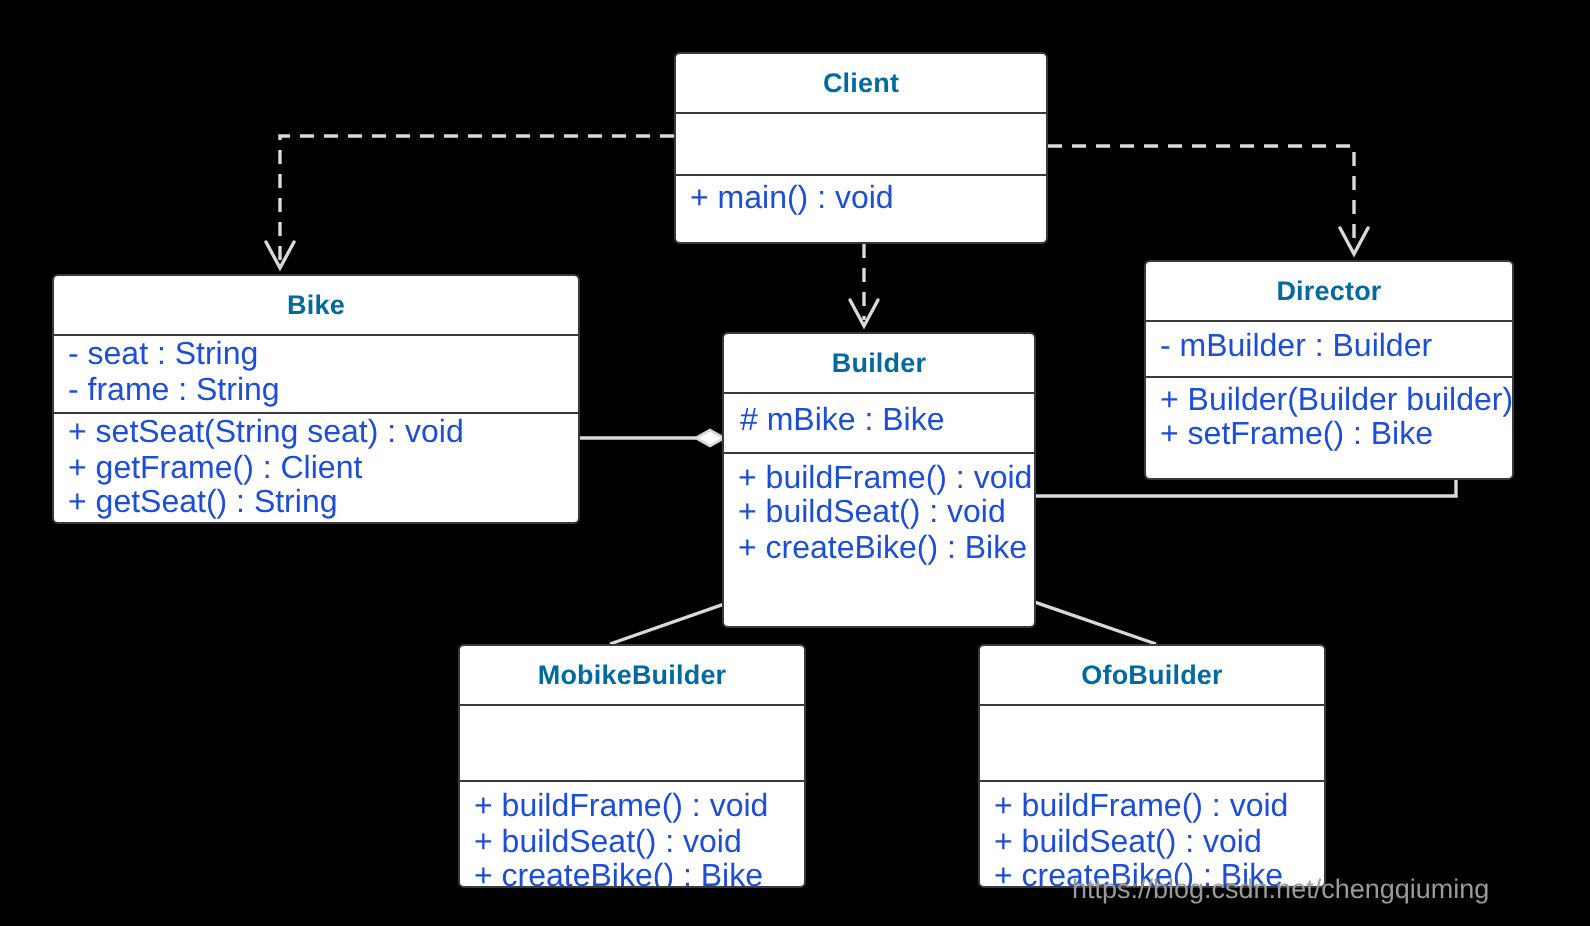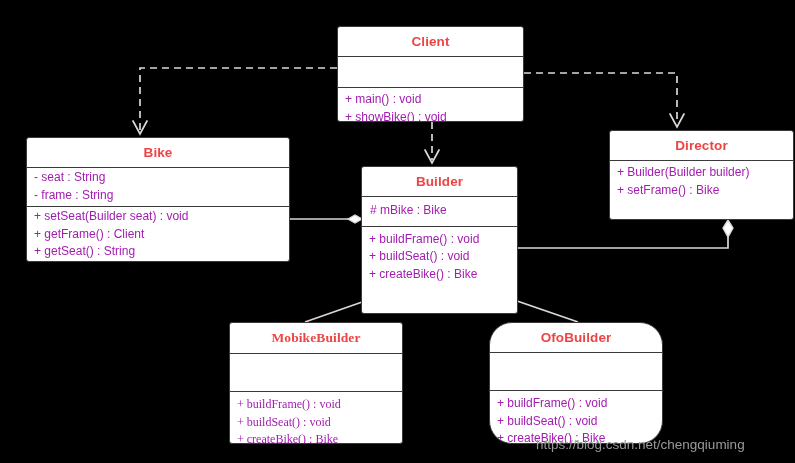--- a/index.html
+++ b/index.html
@@ -29,38 +29,38 @@
     border: 1.6px solid #3a3a3a;
     border-radius: 3px;
     box-sizing: border-box;
     overflow: hidden;
     z-index: 3;
   }
   .uml-title {
     text-align: center;
     font-weight: bold;
     font-size: 13.5px;
-    color: #ef4444;
+    color: #0369a1;
     padding: 7px 4px 7px 4px;
     border-bottom: 1.4px solid #3a3a3a;
     box-sizing: border-box;
     letter-spacing: 0.1px;
   }
   .uml-attrs {
     border-bottom: 1.4px solid #3a3a3a;
     box-sizing: border-box;
     padding: 3px 7px 4px 7px;
   }
   .uml-ops {
     box-sizing: border-box;
     padding: 3px 7px 4px 7px;
   }
   .uml-row {
-    font-size: 12px;
-    color: #a21caf;
+    font-size: 16px;
+    color: #1d4ed8;
     line-height: 17.5px;
     white-space: nowrap;
   }
   .uml-attrs.empty-compart {
     min-height: 26px;
     padding: 0;
   }
   .watermark {
     position: absolute;
     font-size: 13.5px;
@@ -110,68 +110,70 @@
       <path d="M578,322 L497,294" fill="none" stroke="#d9d9d9" stroke-width="1.7"></path>
       <polygon points="497,282 506,295 488,295" fill="#ffffff" stroke="#d9d9d9" stroke-width="1.4"></polygon>
     </g>
   </svg>
 
   <div class="uml-class" style="left:337px; top:26px; width:187px; height:96px;">
     <div class="uml-title">Client</div>
     <div class="uml-attrs empty-compart" style="height:31px;"></div>
     <div class="uml-ops">
       <div class="uml-row">+ main() : void</div>
-      <div class="uml-row">+ showBike() : void</div>
     </div>
   </div>
 
   <div class="uml-class" style="left:26px; top:137px; width:264px; height:125px;">
     <div class="uml-title">Bike</div>
     <div class="uml-attrs" style="padding:1px 7px 2px 7px;">
       <div class="uml-row">- seat : String</div>
       <div class="uml-row">- frame : String</div>
     </div>
     <div class="uml-ops" style="padding:1px 7px 0 7px;">
-      <div class="uml-row">+ setSeat(Builder seat) : void</div>
+      <div class="uml-row">+ setSeat(String seat) : void</div>
       <div class="uml-row">+ getFrame() : Client</div>
       <div class="uml-row">+ getSeat() : String</div>
     </div>
   </div>
 
   <div class="uml-class" style="left:361px; top:166px; width:157px; height:148px;">
     <div class="uml-title">Builder</div>
     <div class="uml-attrs" style="padding:5px 7px 6px 8px;">
       <div class="uml-row"># mBike : Bike</div>
     </div>
     <div class="uml-ops" style="padding:4px 7px 0 7px;">
       <div class="uml-row">+ buildFrame() : void</div>
       <div class="uml-row">+ buildSeat() : void</div>
       <div class="uml-row">+ createBike() : Bike</div>
     </div>
   </div>
 
-  <div class="uml-class" style="left:609px; top:130px; width:185px; height:90px;">
+  <div class="uml-class" style="left:572px; top:130px; width:185px; height:110px;">
     <div class="uml-title">Director</div>
+    <div class="uml-attrs" style="padding:4px 7px 5px 7px;">
+      <div class="uml-row">- mBuilder : Builder</div>
+    </div>
     <div class="uml-ops" style="padding:3px 7px 0 7px;">
       <div class="uml-row">+ Builder(Builder builder)</div>
       <div class="uml-row">+ setFrame() : Bike</div>
     </div>
   </div>
 
-  <div class="uml-class" style="left:229px; top:322px; width:174px; height:122px;font-family:Liberation Serif, serif;">
+  <div class="uml-class" style="left:229px; top:322px; width:174px; height:122px;">
     <div class="uml-title">MobikeBuilder</div>
     <div class="uml-attrs empty-compart" style="height:38px;"></div>
     <div class="uml-ops" style="padding:4px 7px 0 7px;">
       <div class="uml-row">+ buildFrame() : void</div>
       <div class="uml-row">+ buildSeat() : void</div>
       <div class="uml-row">+ createBike() : Bike</div>
     </div>
   </div>
 
-  <div class="uml-class" style="left:489px; top:322px; width:174px; height:122px;border-radius:23px;">
+  <div class="uml-class" style="left:489px; top:322px; width:174px; height:122px;">
     <div class="uml-title">OfoBuilder</div>
     <div class="uml-attrs empty-compart" style="height:38px;"></div>
     <div class="uml-ops" style="padding:4px 7px 0 7px;">
       <div class="uml-row">+ buildFrame() : void</div>
       <div class="uml-row">+ buildSeat() : void</div>
       <div class="uml-row">+ createBike() : Bike</div>
     </div>
   </div>
 
   <div class="watermark" style="left:536px; top:437px;">https://blog.csdn.net/chengqiuming</div>

